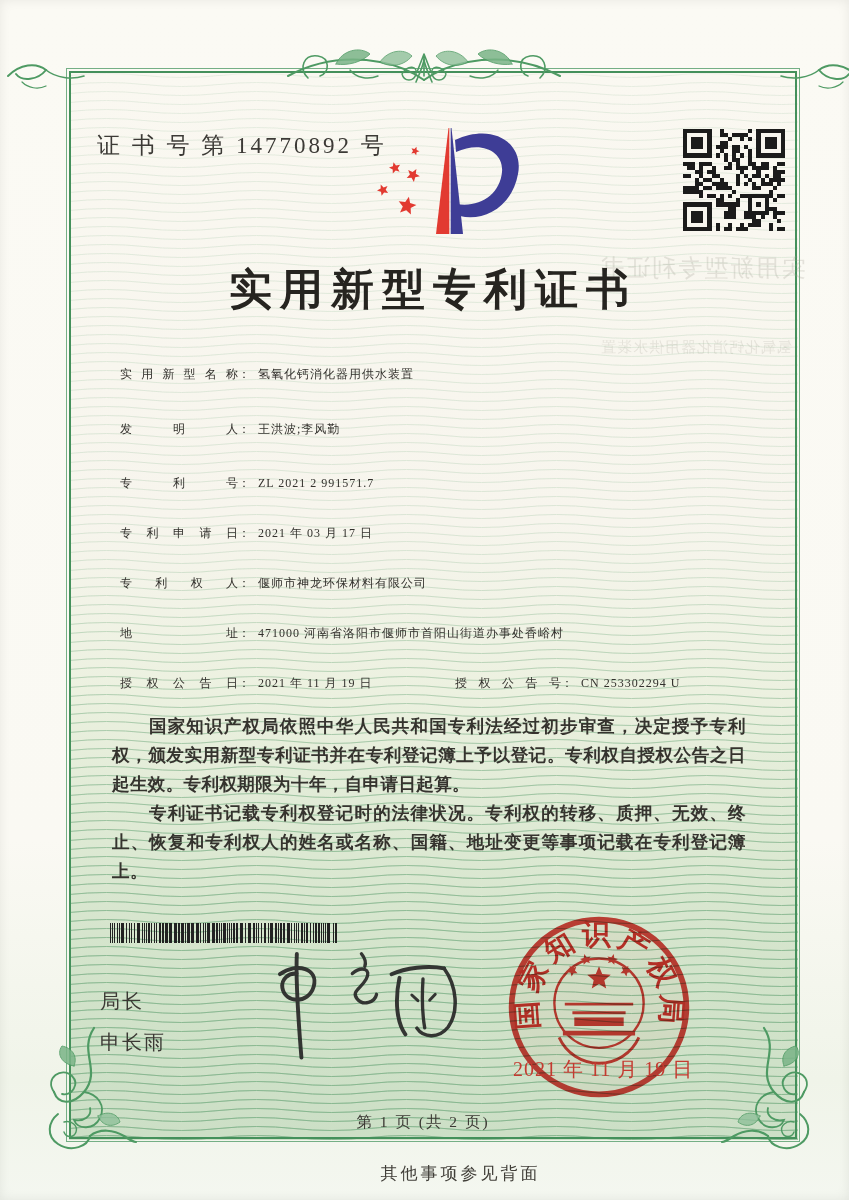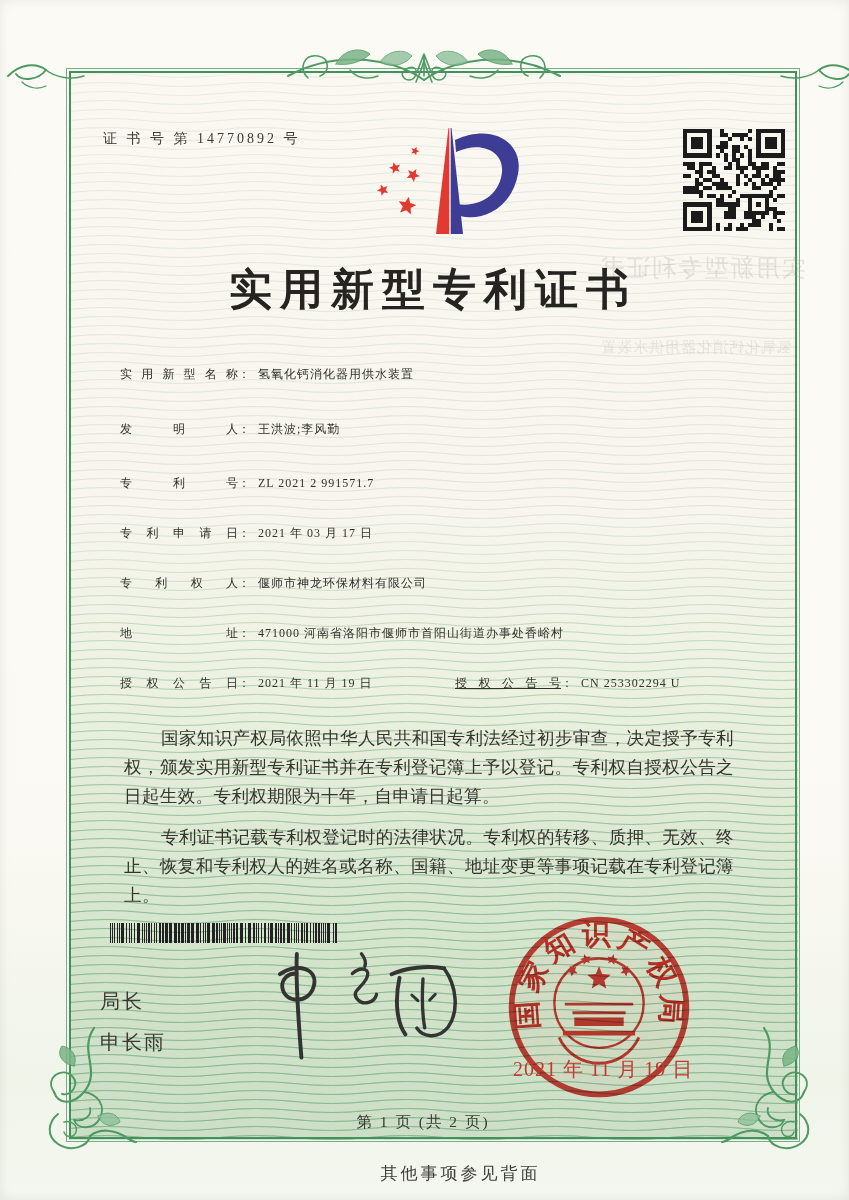--- a/index.html
+++ b/index.html
@@ -6,35 +6,35 @@
   body{width:849px;height:1200px;background:#d8d8d4;font-family:"Liberation Serif","DejaVu Serif",serif;}
   .sheet{position:absolute;left:0;top:0;width:849px;height:1200px;overflow:hidden;
     background:linear-gradient(180deg,#fbfaf4 0%,#faf9f3 70%,#f0f4e9 90%,#f4f7f0 100%);
     box-shadow:inset 0 0 12px rgba(0,0,0,.08);}
   
   .inner-bg{position:absolute;left:69px;top:71px;width:729px;height:1069px;
     background:linear-gradient(180deg,#faf8f1 0%,#f7f5ed 42%,#ecf1e0 58%,#dde9d3 72%,#d2e3ca 85%,#ccdfc6 100%);}
   .waves{position:absolute;left:69px;top:71px;}
   .frame{position:absolute;left:66px;top:68px;width:732px;height:1072px;border:1px solid #74af85;}
   .frame::after{content:"";position:absolute;inset:2px;border:2px solid #44905b;}
-  .cert-no{position:absolute;left:103px;top:130px;font-size:14px;letter-spacing:3px;color:#3c3a36;}
+  .cert-no{position:absolute;left:97px;top:130px;font-size:23px;letter-spacing:3px;color:#3c3a36;}
   .logo{position:absolute;left:352px;top:116px;}
   .qr{position:absolute;left:683px;top:129px;}
   .title{position:absolute;left:66px;top:261px;width:734px;text-align:center;
     font-size:43px;font-weight:700;letter-spacing:8px;color:#262420;margin:0;}
   .fields{position:absolute;left:120px;top:366px;width:665px;height:345px;font-size:12px;color:#32302c;}
   .frow{position:absolute;left:0;white-space:nowrap;}
   .flabel{display:inline-block;width:118px;text-align:justify;text-align-last:justify;vertical-align:bottom;}
-  .flabel2{display:inline-block;width:106px;text-align:justify;text-align-last:justify;vertical-align:bottom;text-decoration:underline;}
+  .flabel2{display:inline-block;width:106px;text-align:justify;text-align-last:justify;vertical-align:bottom;}
   .fcolon{display:inline-block;margin-right:8px;}
   .fval{letter-spacing:1px;}
   .pair2{position:absolute;left:335px;top:0;white-space:nowrap;}
   .paras{position:absolute;left:112px;top:712px;width:634px;font-size:17.5px;line-height:29px;
     color:#35332e;text-align:justify;letter-spacing:.4px;}
-  .paras p{margin:12px;text-indent:37px;}
+  .paras p{margin:0;text-indent:37px;font-weight:bold;}
   .barcode{position:absolute;left:110px;top:923px;}
   .director{position:absolute;left:100px;top:988px;font-size:20px;color:#3b3934;letter-spacing:2px;}
   .director div{margin-bottom:14px;}
   .signature{position:absolute;left:238px;top:946px;transform:rotate(-2deg);}
   .seal{position:absolute;left:504px;top:912px;mix-blend-mode:multiply;}
   .seal-date{position:absolute;left:513px;top:1056px;font-size:20px;letter-spacing:1px;color:#c43a30;}
   .page-num{position:absolute;left:66px;top:1112px;width:714px;text-align:center;font-size:15.5px;
     letter-spacing:2px;color:#3a3833;}
   .back-note{position:absolute;left:0;top:1162px;width:849px;text-align:center;font-size:17px;
     letter-spacing:3px;color:#403e38;padding-left:36px;}

